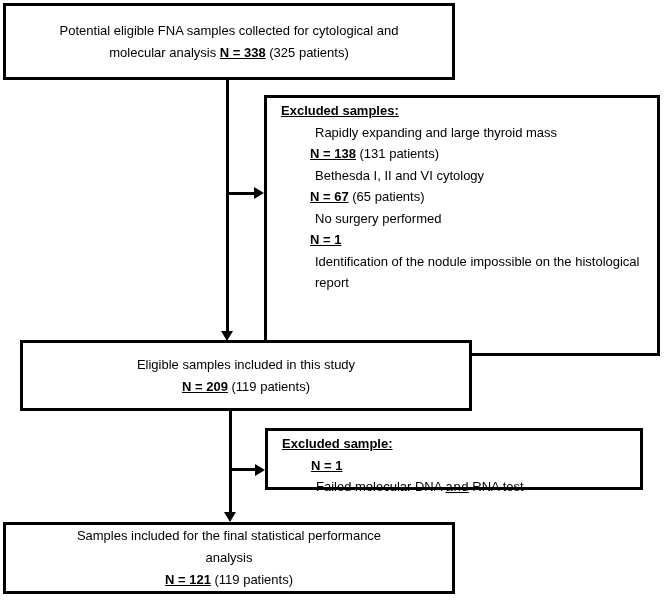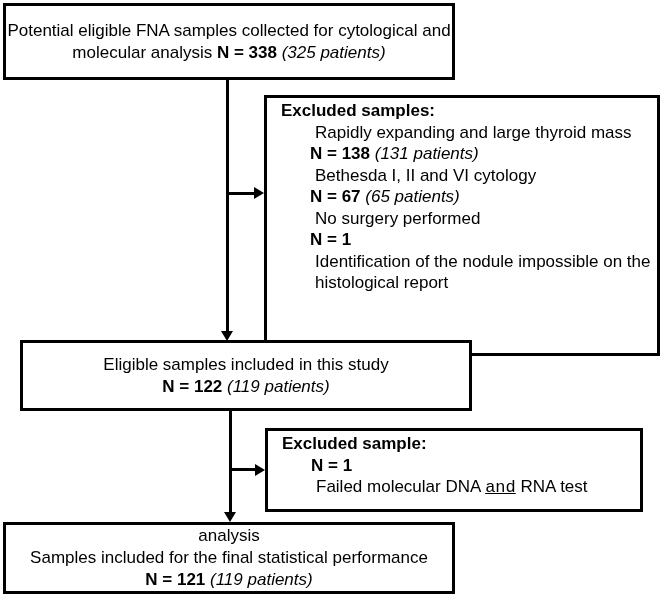--- a/index.html
+++ b/index.html
@@ -2,26 +2,26 @@
 <html><head>
 <meta charset="utf-8">
 <style>
   html,body{margin:0;padding:0;background:#ffffff;}
   .canvas{
     position:relative;width:665px;height:601px;background:#ffffff;
     font-family:"Liberation Sans",sans-serif;color:#000;overflow:hidden;
   }
   .box{
     position:absolute;border:3px solid #000;box-sizing:border-box;background:#fff;
-    font-size:17px;line-height:22px;
+    font-size:13px;line-height:22px;
   }
   .center-box{display:flex;flex-direction:column;justify-content:center;text-align:center;}
   .left-box{text-align:left;line-height:21.5px;padding-top:2px;}
-  .b{font-weight:bold;}
-  .i{font-style:italic;}
+  .b{font-weight:bold;text-decoration:underline;}
+  .i{}
   .u{text-decoration:underline;font-family:Liberation Mono, monospace;}
   .lvl0{padding-left:14px;}
   .lvl1{padding-left:43px;}
   .lvl2{padding-left:48px;padding-right:4px;}
   .vline,.hline{position:absolute;background:#000;}
   .arrow-down{position:absolute;width:0;height:0;
     border-left:6px solid transparent;border-right:6px solid transparent;
     border-top:10px solid #000;}
   .arrow-right{position:absolute;width:0;height:0;
     border-top:6px solid transparent;border-bottom:6px solid transparent;
@@ -50,34 +50,34 @@
     <div class="line lvl1"><span class="b">N = 138</span><span class="i"> (131 patients)</span></div>
     <div class="line lvl2">Bethesda I, II and VI cytology</div>
     <div class="line lvl1"><span class="b">N = 67</span><span class="i"> (65 patients)</span></div>
     <div class="line lvl2">No surgery performed</div>
     <div class="line lvl1"><span class="b">N = 1</span><span class="i"></span></div>
     <div class="line lvl2">Identification of the nodule impossible on the histological report</div>
   </div>
 
   <div class="box center-box" style="left:20px;top:340px;width:452px;height:71px;">
     <div class="line"><span>Eligible samples included in this study</span></div>
-    <div class="line"><span class="b">N = 122</span><span class="i"> (119 patients)</span></div>
+    <div class="line"><span class="b">N = 209</span><span class="i"> (119 patients)</span></div>
   </div>
 
   <div class="vline" style="left:229px;top:411px;width:3px;height:102px;"></div>
   <div class="arrow-down" style="left:224px;top:512px;"></div>
 
   <div class="hline" style="left:230px;top:468px;width:26px;height:3px;"></div>
   <div class="arrow-right" style="left:255px;top:464px;"></div>
 
-  <div class="box left-box" style="left:265px;top:428px;width:378px;height:84px;">
+  <div class="box left-box" style="left:265px;top:428px;width:378px;height:62px;">
     <div class="line lvl0 b">Excluded sample:</div>
     <div class="line lvl1 b">N = 1</div>
     <div class="line lvl2"><span>Failed molecular DNA </span><span class="u">and</span><span> RNA test</span></div>
   </div>
 
   <div class="box center-box" style="left:3px;top:522px;width:452px;height:72px;">
+    <div class="line"><span>Samples included for the final statistical performance</span></div>
     <div class="line"><span>analysis</span></div>
-    <div class="line"><span>Samples included for the final statistical performance</span></div>
     <div class="line"><span class="b">N = 121</span><span class="i"> (119 patients)</span></div>
   </div>
 
 </div>
 
 </body></html>

